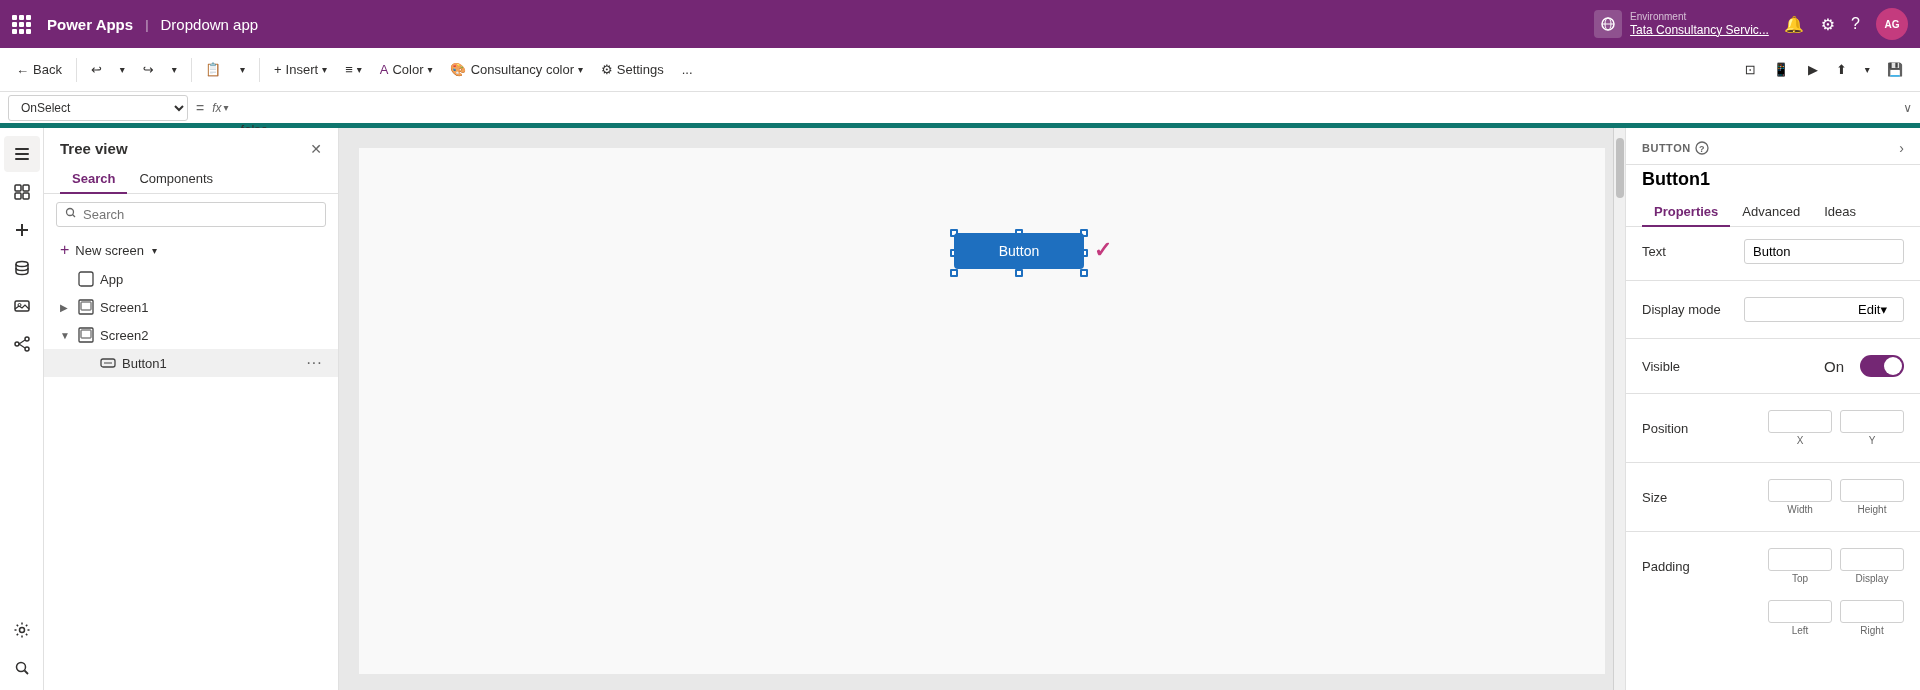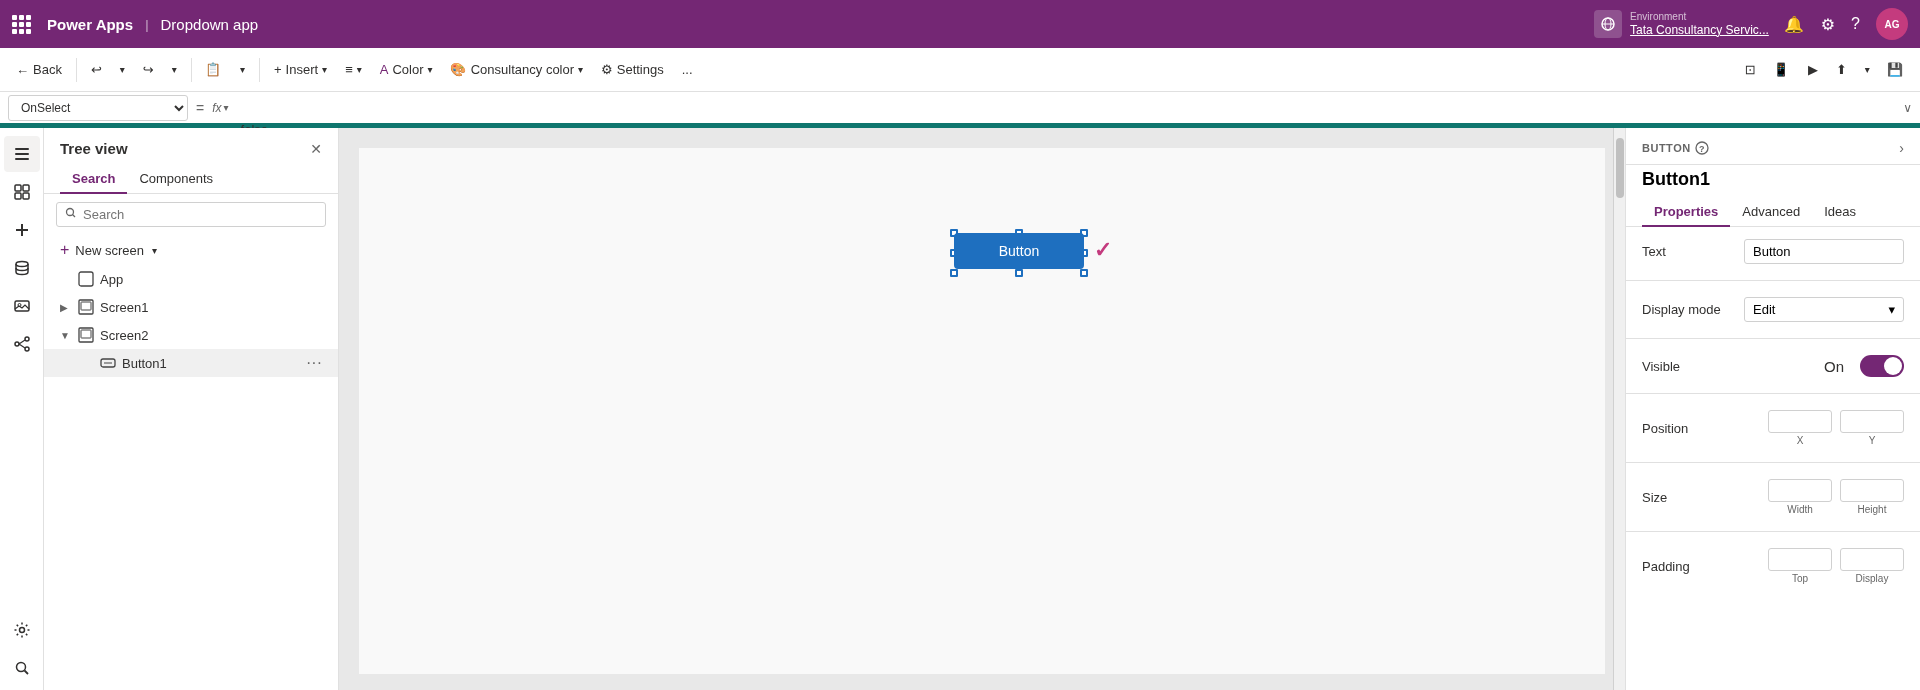--- a/index.html
+++ b/index.html
@@ -194,23 +194,23 @@
     .props-content { padding: 12px 16px; display: flex; flex-direction: column; gap: 16px; }
     .prop-row {
       display: flex; align-items: center; justify-content: space-between;
     }
     .prop-label { font-size: 13px; color: #323130; min-width: 100px; }
     .prop-input {
       border: 1px solid #d0d0d0; border-radius: 3px; padding: 4px 8px;
       font-size: 13px; width: 140px; text-align: left;
     }
     .prop-select {
-      border: 1px solid #d0d0d0; border-radius: 3px; padding: 4px 8px;
+      border: 1px solid #d0d0d0; border-radius: 3px; padding: 4px 16px;
       font-size: 13px; width: 160px; background: white;
-      display: flex; align-items: center; justify-content: space-between; cursor: pointer;
+      display: flex; align-items: center; justify-content: flex-end; cursor: pointer;
     }
     .prop-toggle {
       width: 44px; height: 22px; background: #742774; border-radius: 11px;
       position: relative; cursor: pointer;
     }
     .prop-toggle-thumb {
       position: absolute; right: 2px; top: 2px;
       width: 18px; height: 18px; background: white; border-radius: 50%;
     }
     .prop-on-label { font-size: 15px; color: #323130; margin-right: 8px; }
@@ -584,17 +584,29 @@
             <input class="prop-xy-input" style="">
             <span class="prop-xy-label">Top</span>
           </div>
           <div class="prop-xy-field">
             <input class="prop-xy-input" style="">
             <span class="prop-xy-label">Display</span>
           </div>
         </div>
       </div>
 
+      <div class="prop-row" style="justify-content:flex-end;">
+        <div class="prop-xy">
+          <div class="prop-xy-field">
+            <input class="prop-xy-input" style="">
+            <span class="prop-xy-label">Left</span>
+          </div>
+          <div class="prop-xy-field">
+            <input class="prop-xy-input" style="">
+            <span class="prop-xy-label">Right</span>
+          </div>
+        </div>
+      </div>
 
     </div>
   </div>
 
 </div>
 
 </body></html>

